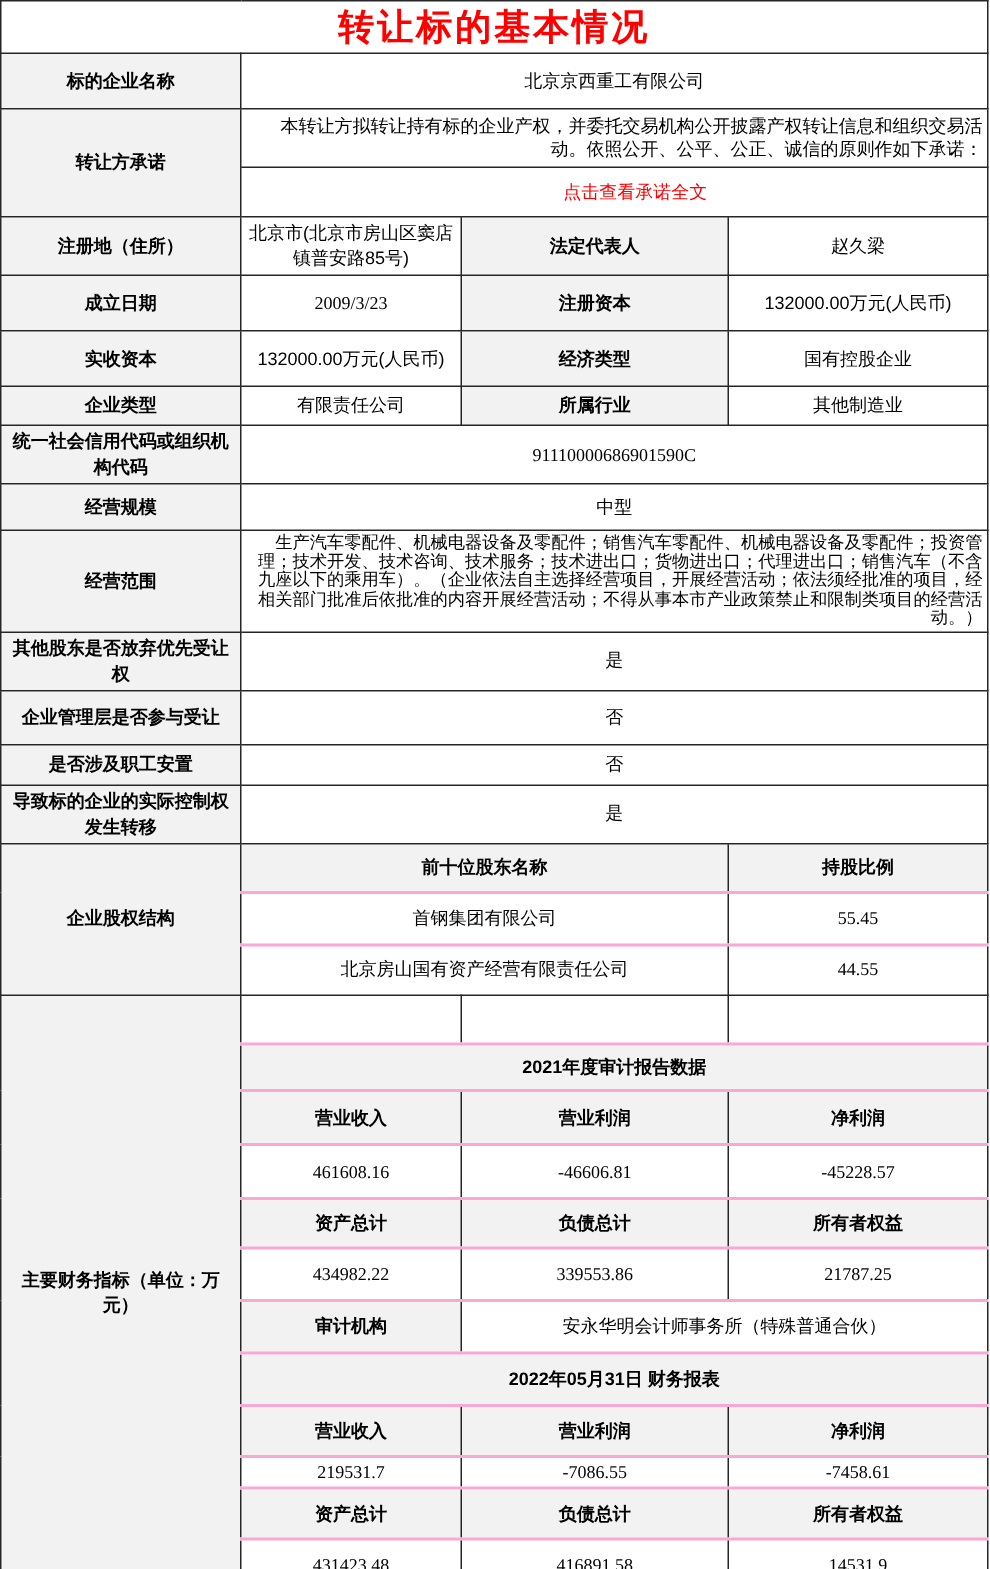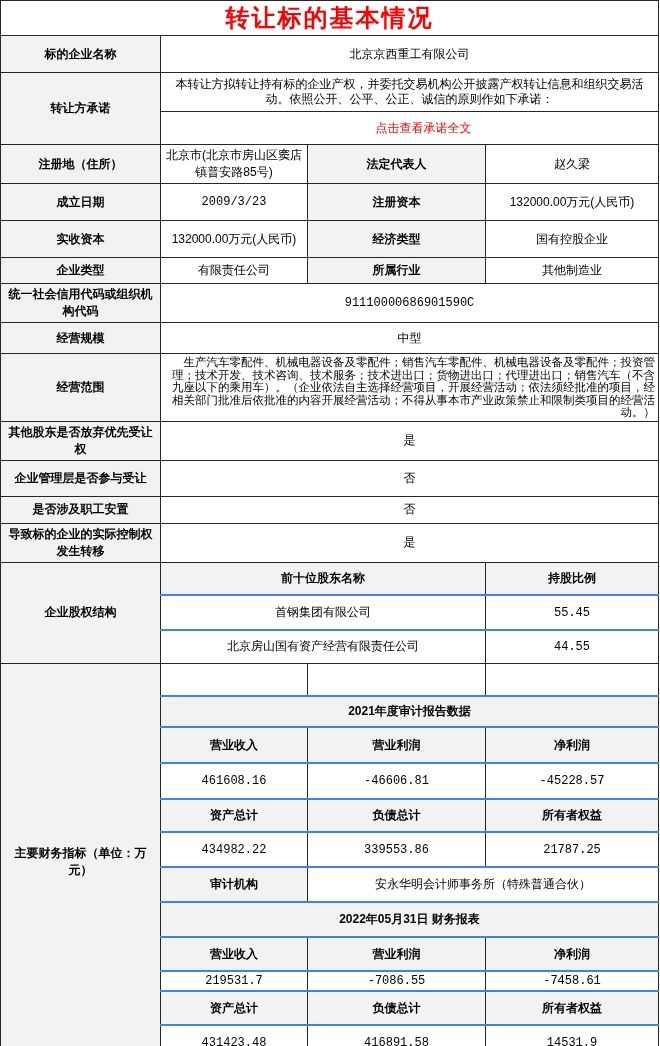--- a/index.html
+++ b/index.html
@@ -35,32 +35,32 @@
   }
   td.scope {
     font-size:11.5px;
     line-height:12.5px;
     text-align:right;
     padding:2px 3px;
   }
   td.commit-text {
     font-size:12px;
     line-height:15px;
-    text-align:center;
+    text-align:right;
     padding:2px 3px;
   }
   td.link-cell { background:#ffffff;padding-left:32px; }
   .red-link {
     color:#fe0000;
     font-size:12px;
     cursor:pointer;
     text-decoration:none;
   }
-  .num { font-family:Liberation Mono, monospace; font-size:12px; }
-  tr.thick td { border-top:2px solid #3b82f6; }
+  .num { font-family:Liberation Serif, serif; font-size:12px; }
+  tr.thick td { border-top:2px solid #f9a8d4; }
 </style>
 </head>
 <body>
 
 <table class="sheet">
   <colgroup>
     <col style="width:160px">
       <col style="width:147px">
       <col style="width:178px">
       <col style="width:173px">

